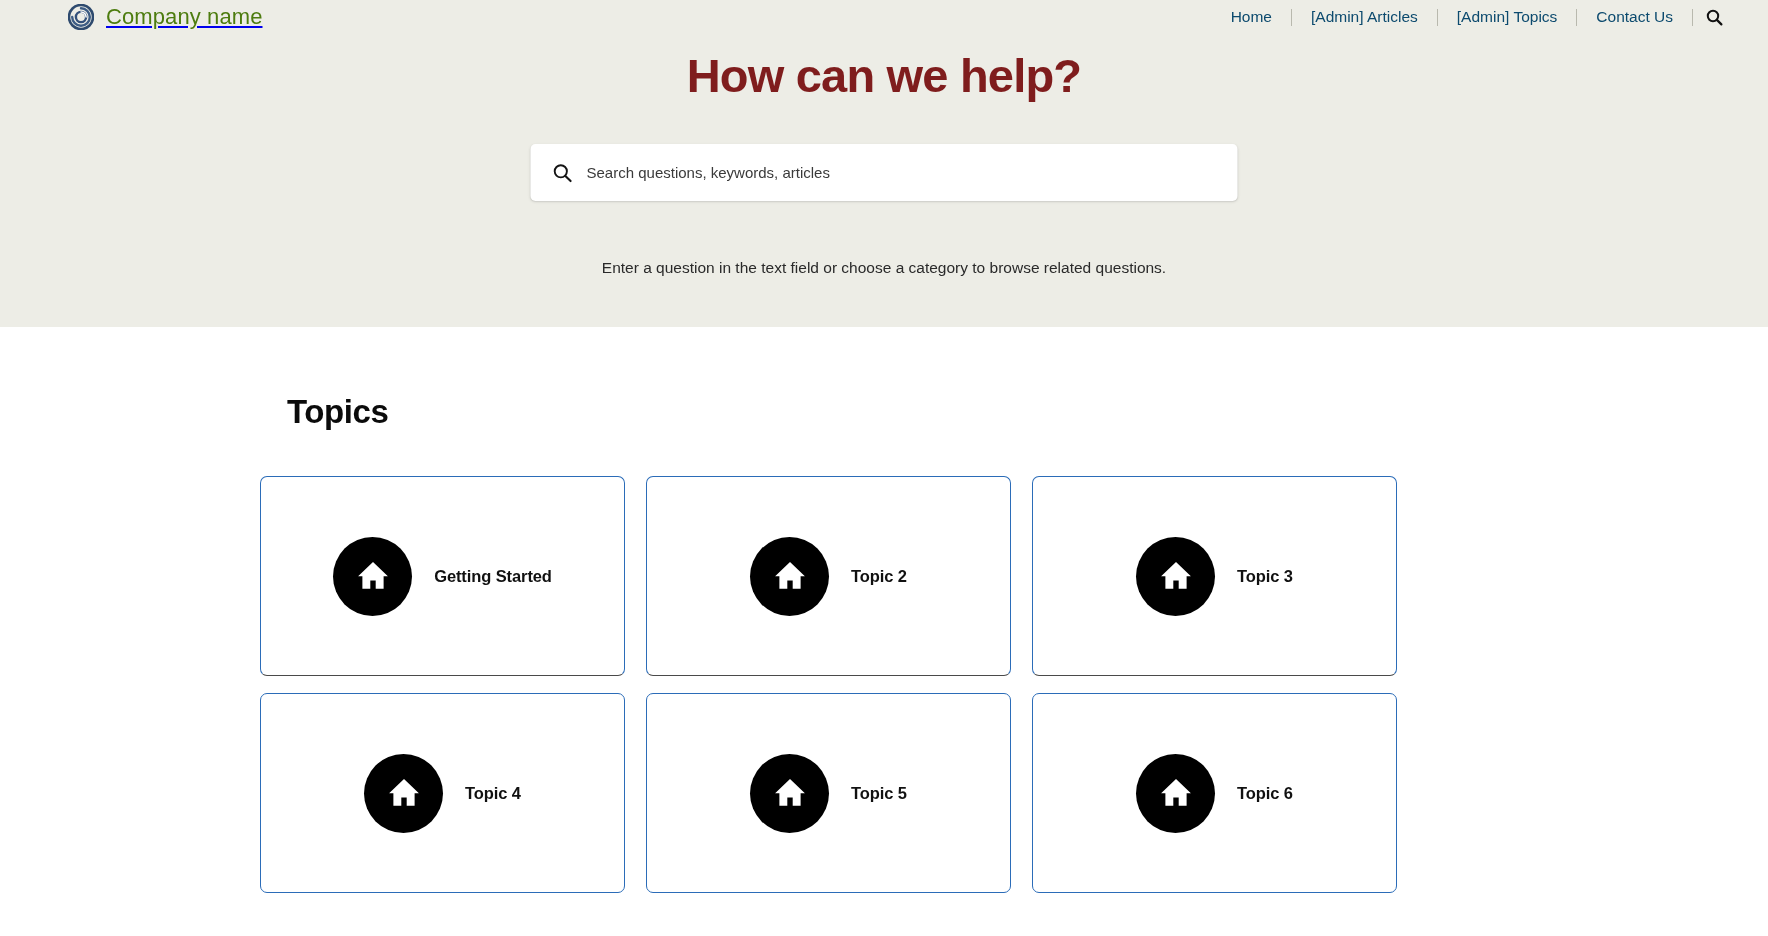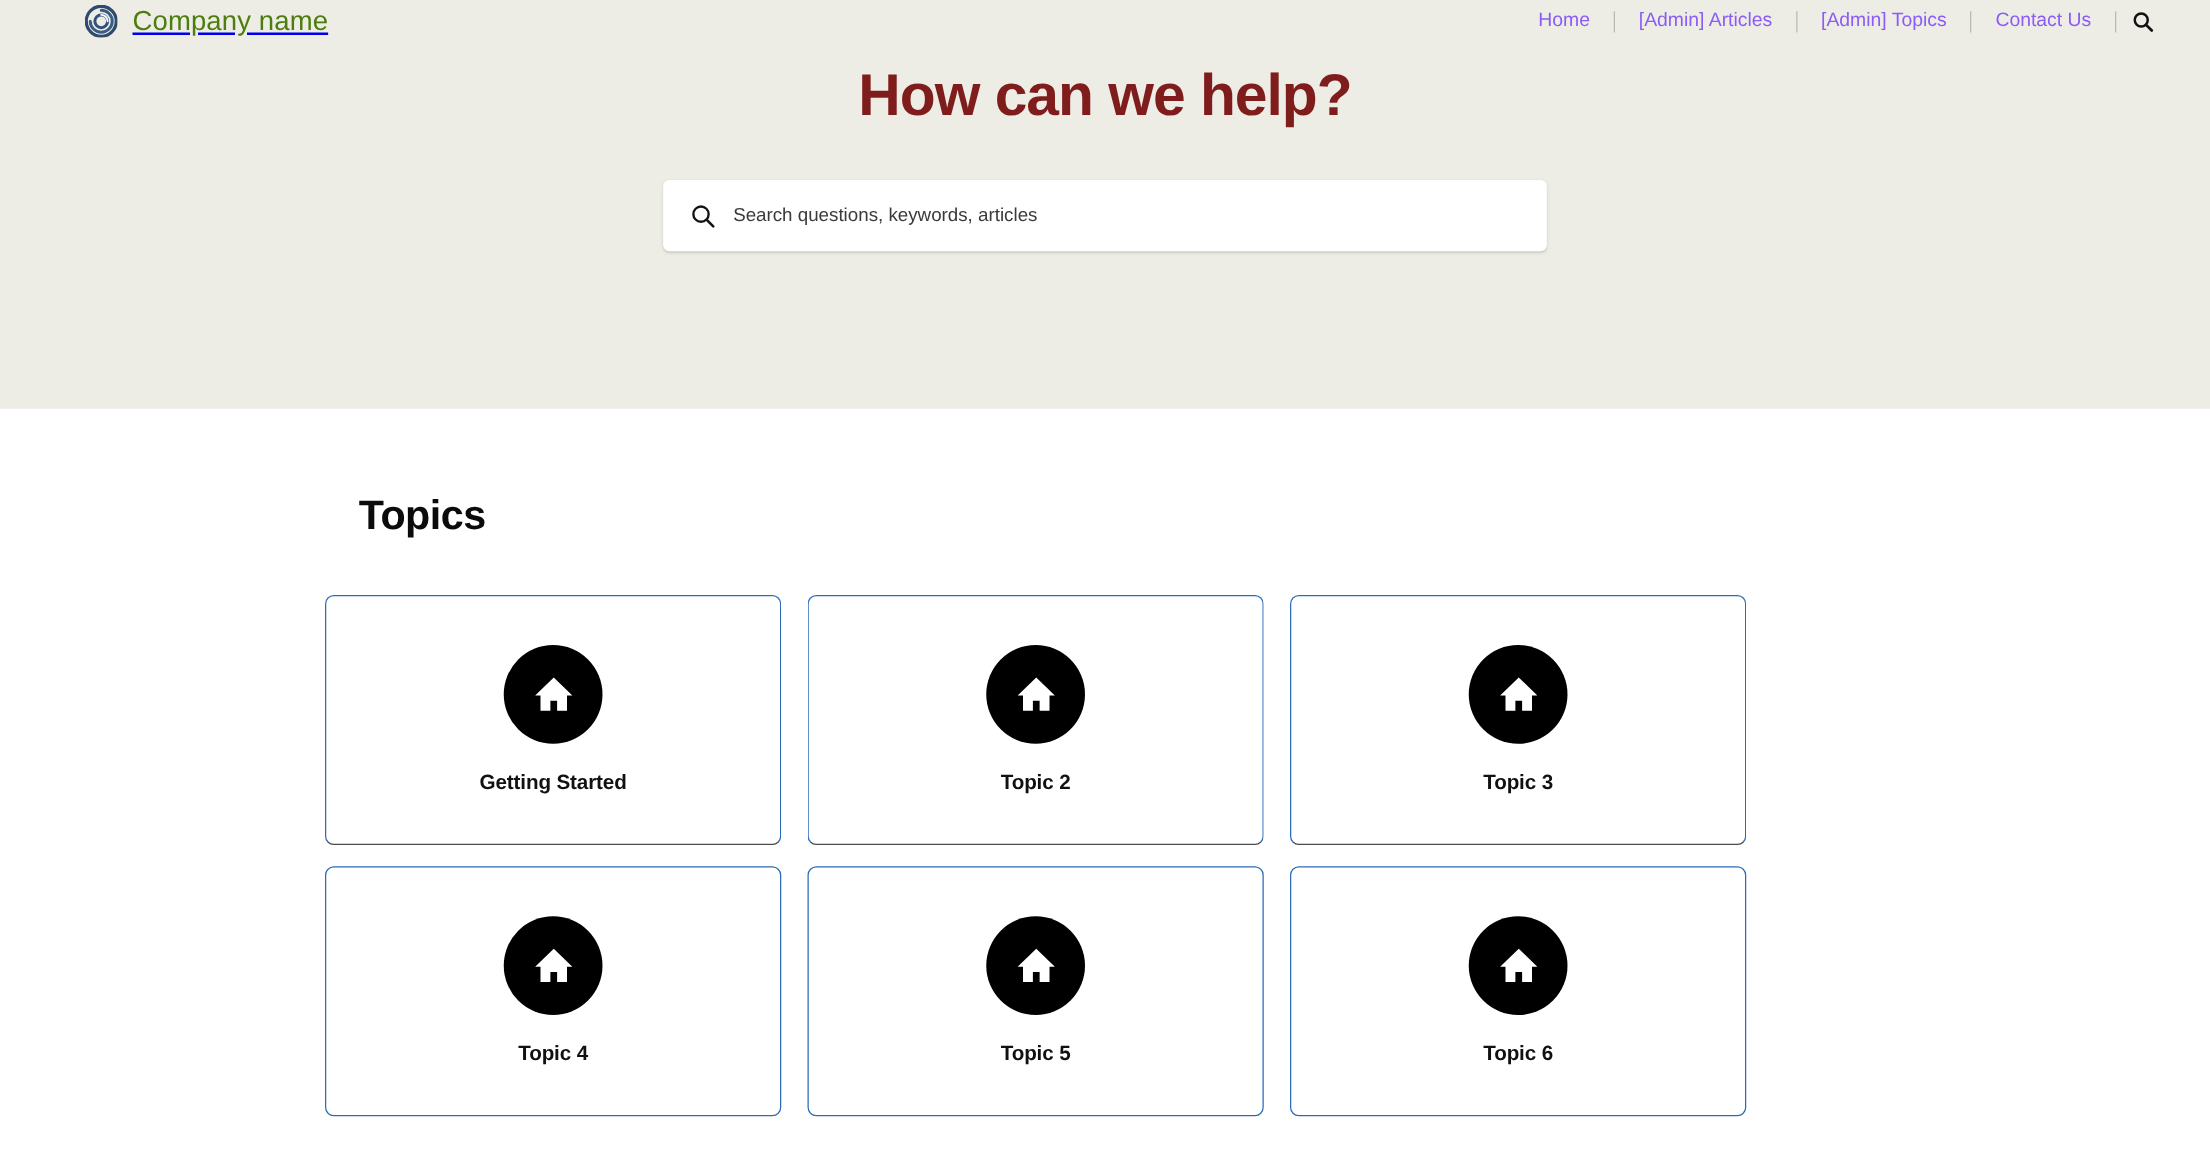--- a/index.html
+++ b/index.html
@@ -63,21 +63,21 @@
 
   .nav-links {
     display: flex;
     align-items: center;
     height: 34px;
     gap: 0;
   }
 
   .nav-link {
     font-size: 15.5px;
-    color: #8b5cf6;
+    color: #0c4a6e;
     text-decoration: none;
     white-space: nowrap;
     padding: 0 19px;
     line-height: 1;
     cursor: pointer;
   }
 
   .nav-sep {
     width: 1px;
     height: 17px;
@@ -176,21 +176,20 @@
     row-gap: 17px;
   }
 
   .topic-card {
     height: 200px;
     background: #ffffff;
     border: 1.6px solid #2b6cb8;
     border-bottom-color: #4a4a4a;
     border-radius: 7px;
     display: flex;
-    flex-direction: column;
     align-items: center;
     justify-content: center;
     gap: 22px;
     cursor: pointer;
     text-decoration: none;
   }
 
   .topic-card.no-shadow-bottom { border-bottom-color: #2b6cb8; }
 
   .topic-icon {
@@ -250,20 +249,21 @@
   <h1 class="hero-title">How can we help?</h1>
 
   <div class="search-wrap">
     <svg width="20" height="20" viewBox="0 0 20 20">
       <circle cx="8.3" cy="8.3" r="6.1" fill="none" stroke="#141414" stroke-width="1.9"></circle>
       <line x1="12.9" y1="12.9" x2="18.1" y2="18.1" stroke="#141414" stroke-width="2.1" stroke-linecap="round"></line>
     </svg>
     <input class="search-input" type="text" placeholder="Search questions, keywords, articles" style="">
   </div>
 
+  <p class="hero-sub">Enter a question in the text field or choose a category to browse related questions.</p>
 </div>
 
 <section class="topics-section">
 
   <h2 class="topics-heading">Topics</h2>
 
   <div class="cards-grid">
 
     <a class="topic-card" href="#">
       <span class="topic-icon">

